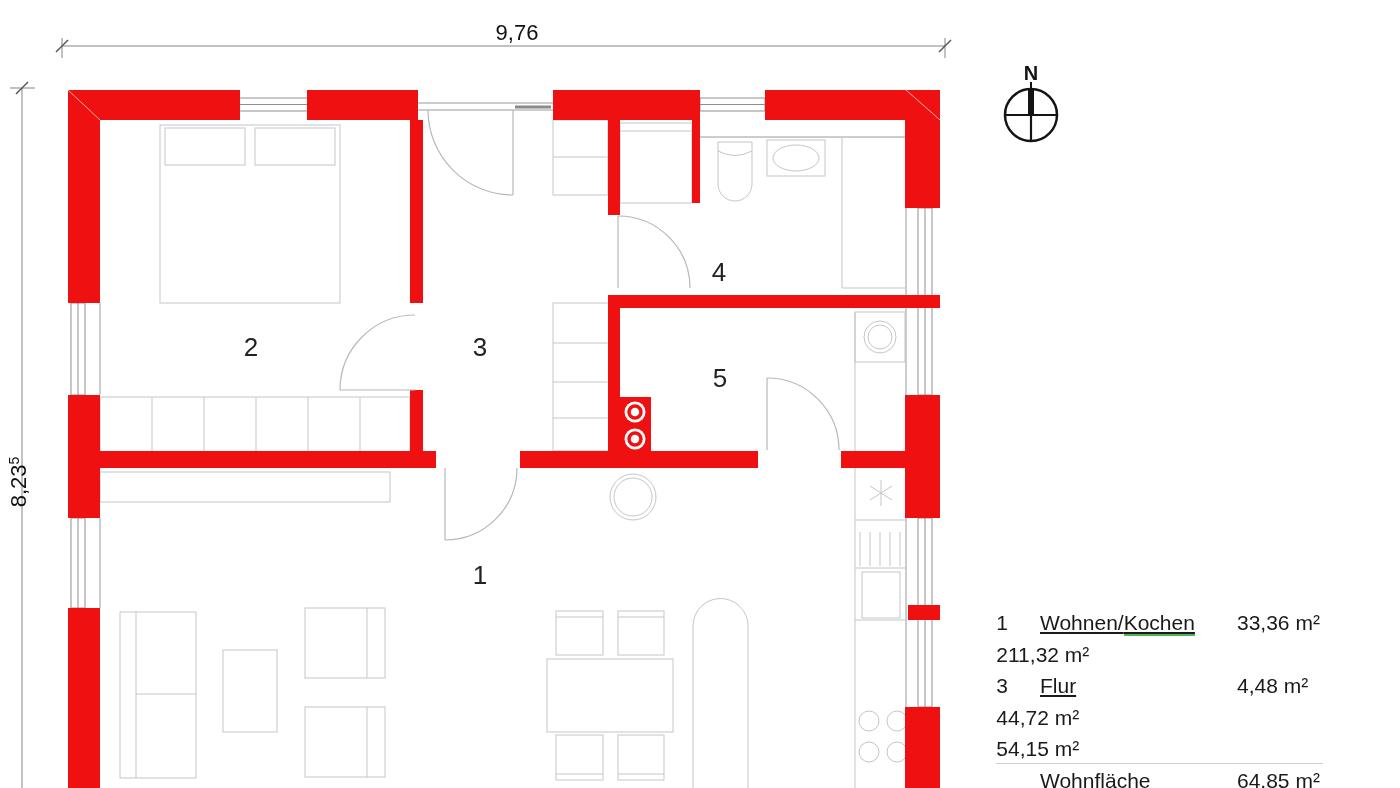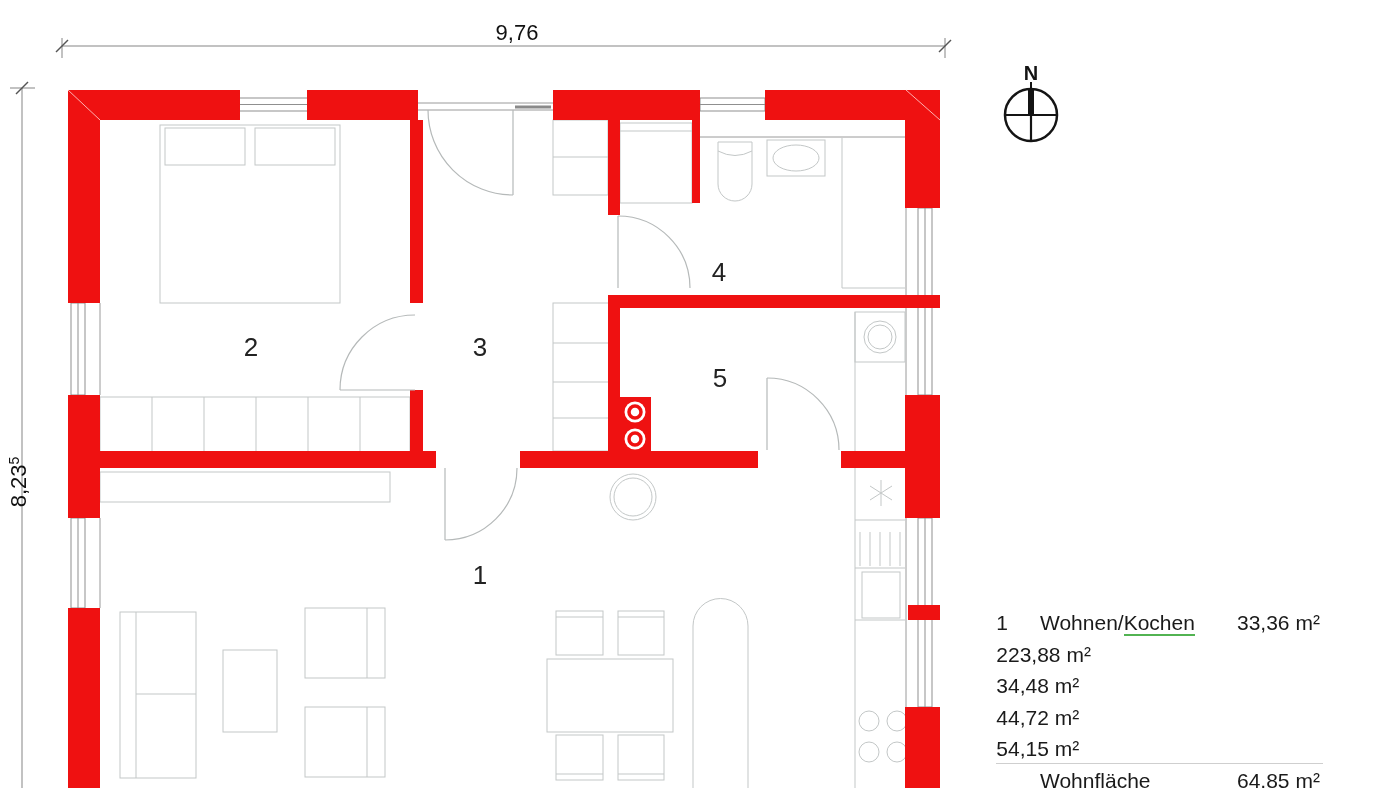--- a/index.html
+++ b/index.html
@@ -28,21 +28,21 @@
   .room-num{font-family:"Liberation Sans",sans-serif;font-size:26px;fill:#222;text-anchor:middle;}
   .dim-line{stroke:#858585;stroke-width:1;}
   .dim-tick{stroke:#555;stroke-width:1.4;}
   .dim-text{font-family:"Liberation Sans",sans-serif;font-size:22px;fill:#111;text-anchor:middle;}
   .comp-stroke{stroke:#141414;fill:none;}
 
   
   .legend{position:absolute;left:992px;top:607px;width:360px;font-size:21px;line-height:31.6px;}
   .lg-row{display:flex;height:31.6px;}
   .lg-no{width:16px;text-align:right;flex:none;}
-  .lg-name{margin-left:32px;width:197px;flex:none;}
+  .lg-name{margin-left:32px;width:197px;flex:none;text-decoration:underline;}
   .lg-area{flex:none;}
   .lg-underlined{border-bottom:2px solid var(--underline-green);}
   .lg-sep{position:absolute;left:996px;top:763px;width:327px;height:1px;background:#cfcfcf;}
 </style>
 </head>
 <body>
 
 <svg class="plan-svg" width="990" height="788" viewBox="0 0 990 788">
 
   <g>
@@ -295,24 +295,25 @@
 </svg>
 
 <div class="legend">
   <div class="lg-row">
     <span class="lg-no">1</span>
     <span class="lg-name"><span>Wohnen/</span><span class="lg-underlined">Kochen</span></span>
     <span class="lg-area">33,36 m²</span>
   </div>
   <div class="lg-row">
     <span class="lg-no">2</span>
-    <span class="lg-area">23,88 m²</span>
+    <span class="lg-area">11,32 m²</span>
   </div>
   <div class="lg-row">
     <span class="lg-no">3</span>
+    <span class="lg-name">Flur</span>
     <span class="lg-area">4,48 m²</span>
   </div>
   <div class="lg-row">
     <span class="lg-no">4</span>
     <span class="lg-area">4,72 m²</span>
   </div>
   <div class="lg-row">
     <span class="lg-no">5</span>
     <span class="lg-area">4,15 m²</span>
   </div>

